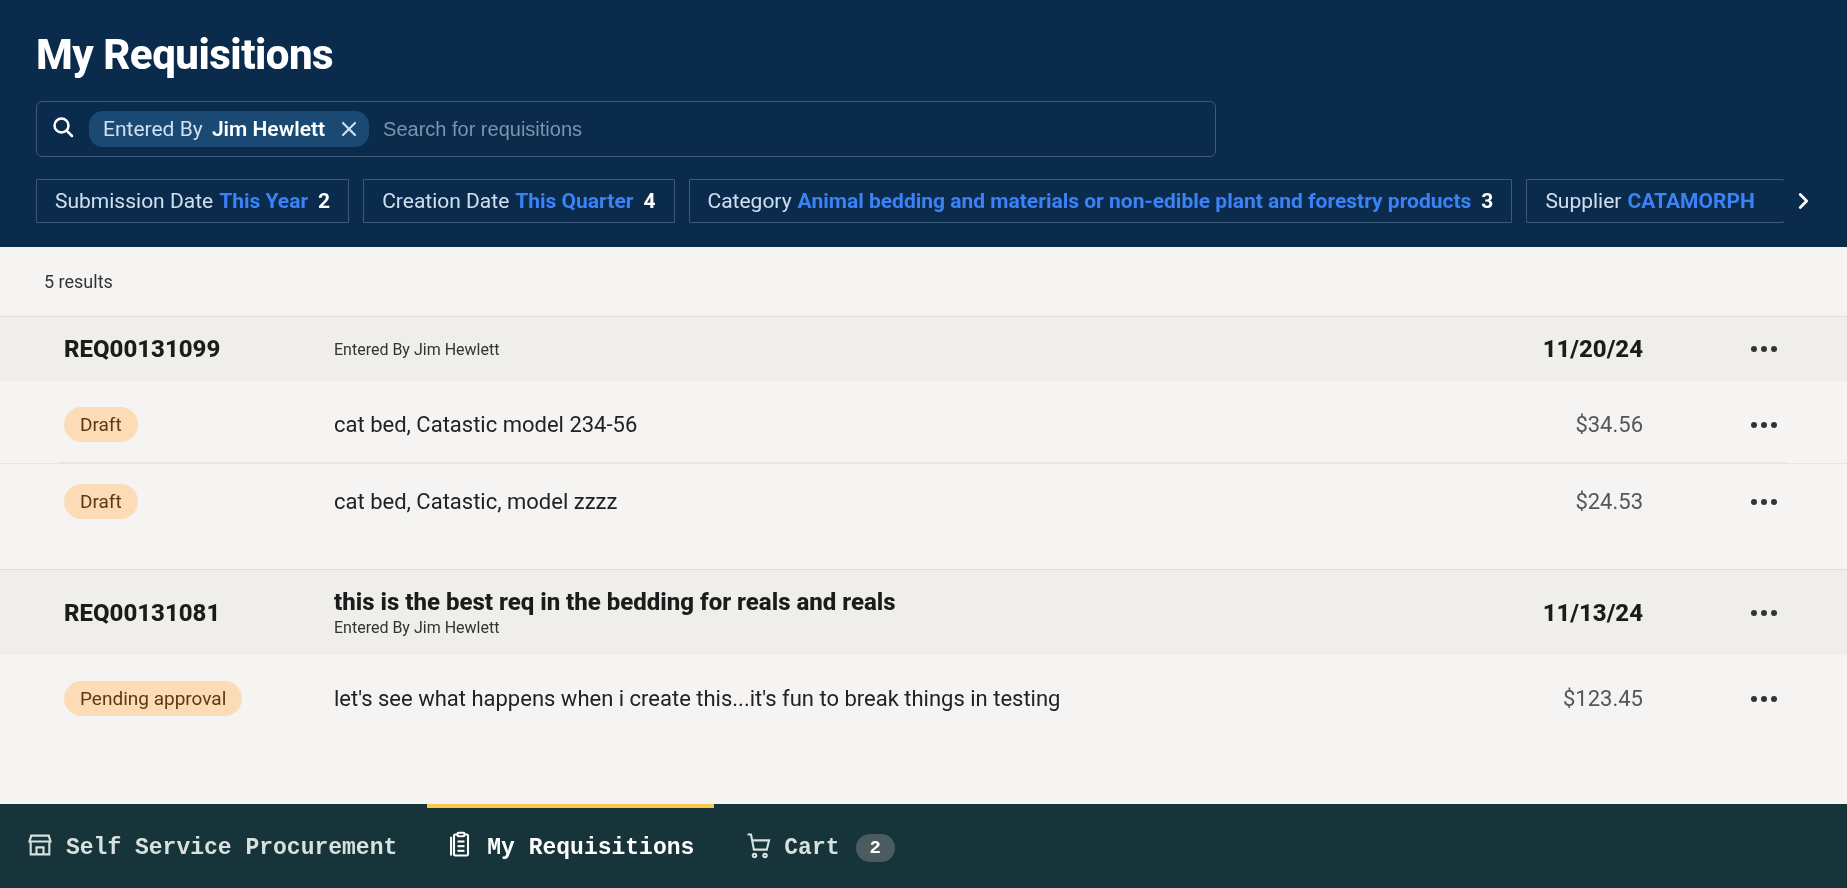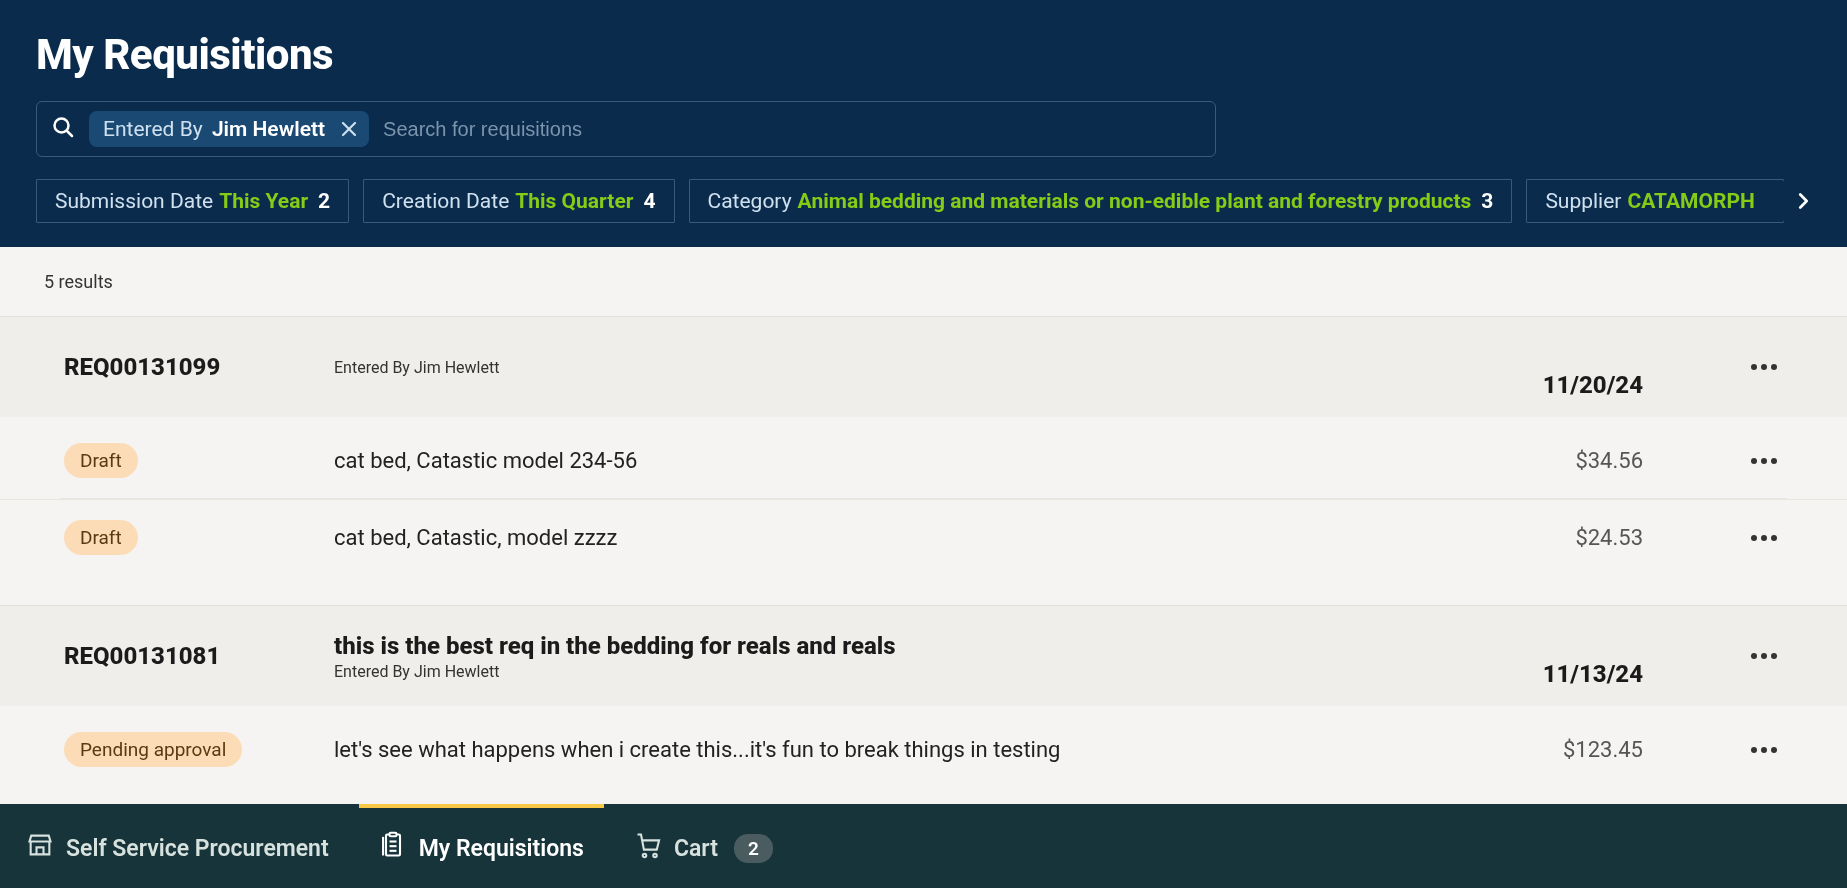--- a/index.html
+++ b/index.html
@@ -34,21 +34,21 @@
     margin-bottom: 22px;
   }
   .search-icon {
     margin-right: 14px;
     flex-shrink: 0;
   }
   .filter-chip {
     display: inline-flex;
     align-items: center;
     background: #1a4974;
-    border-radius: 8px;
+    border-radius: 14px;
     padding: 6px 10px 6px 14px;
     margin-right: 14px;
     font-size: 21px;
   }
   .filter-chip .label { color: #cfe0ef; margin-right: 4px; }
   .filter-chip .value { color: #fff; font-weight: 600; }
   .filter-chip .close {
     margin-left: 14px;
     display: flex;
     align-items: center;
@@ -74,21 +74,21 @@
     display: inline-flex;
     align-items: center;
     border: 1px solid #3a5a78;
     border-radius: 1px;
     padding: 9px 18px;
     font-size: 21px;
     white-space: nowrap;
     cursor: pointer;
   }
   .facet-pill .lbl { color: #cfe0ef; margin-right: 6px; }
-  .facet-pill .val { color: #84cc16; font-weight: 700; margin-right: 10px;}
+  .facet-pill .val { color: #3b82f6; font-weight: 700; margin-right: 10px;}
   .facet-pill .cnt { color: #fff; font-weight: 700; }
   .facet-scroll-right {
     position: absolute;
     right: -12px;
     top: 50%;
     transform: translateY(-50%);
     display: flex;
     align-items: center;
     justify-content: center;
     height: 40px;
@@ -132,21 +132,20 @@
   .req-entered-by {
     font-size: 16px;
     color: #333;
   }
   .req-date {
     font-size: 24px;
     font-weight: 800;
     width: 160px;
     text-align: right;
     flex-shrink: 0;
-    margin-top: 36px;
   }
   .more-cell {
     width: 140px;
     display: flex;
     justify-content: flex-end;
     flex-shrink: 0;
   }
   .more-btn {
     display: flex;
     gap: 4px;
@@ -195,20 +194,21 @@
     bottom: 0;
     left: 0;
     right: 0;
     height: 84px;
     background: #16343a;
     display: flex;
     align-items: center;
     padding: 0 6px;
     gap: 10px;
     color: #d7e1de;
+    font-family: Liberation Mono, monospace;
   }
   .nav-item {
     display: flex;
     align-items: center;
     gap: 12px;
     padding: 10px 20px;
     font-size: 23px;
     cursor: pointer;
     font-weight: 600;
     border-top: 4px solid transparent;

